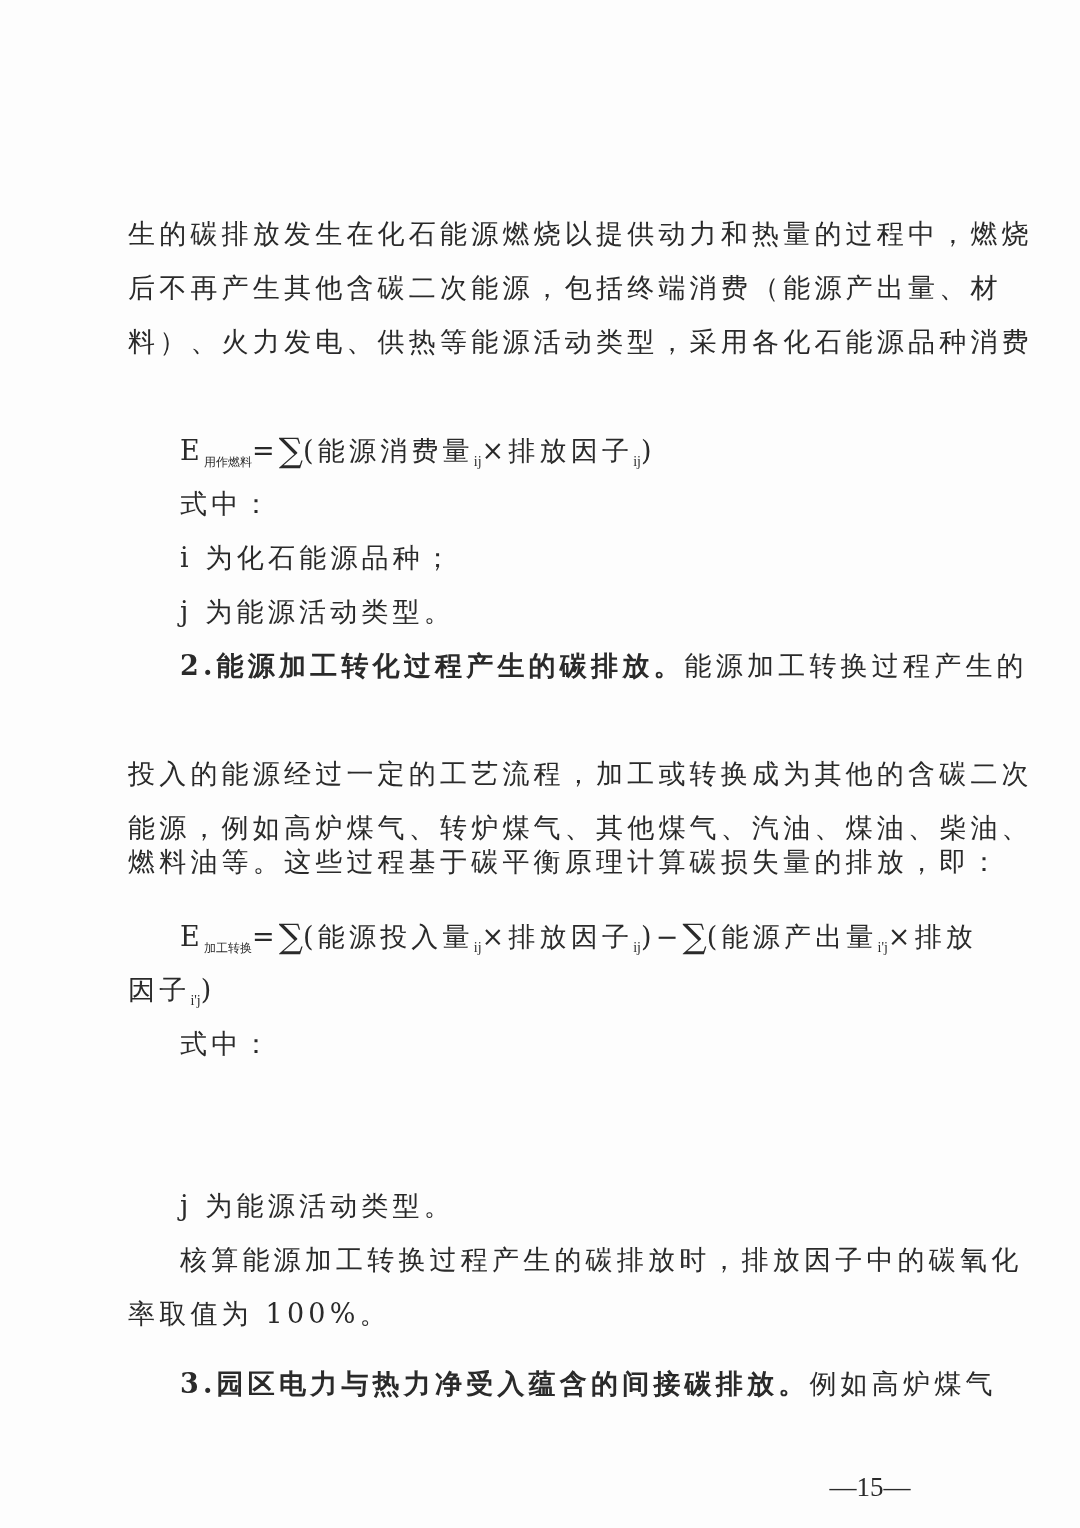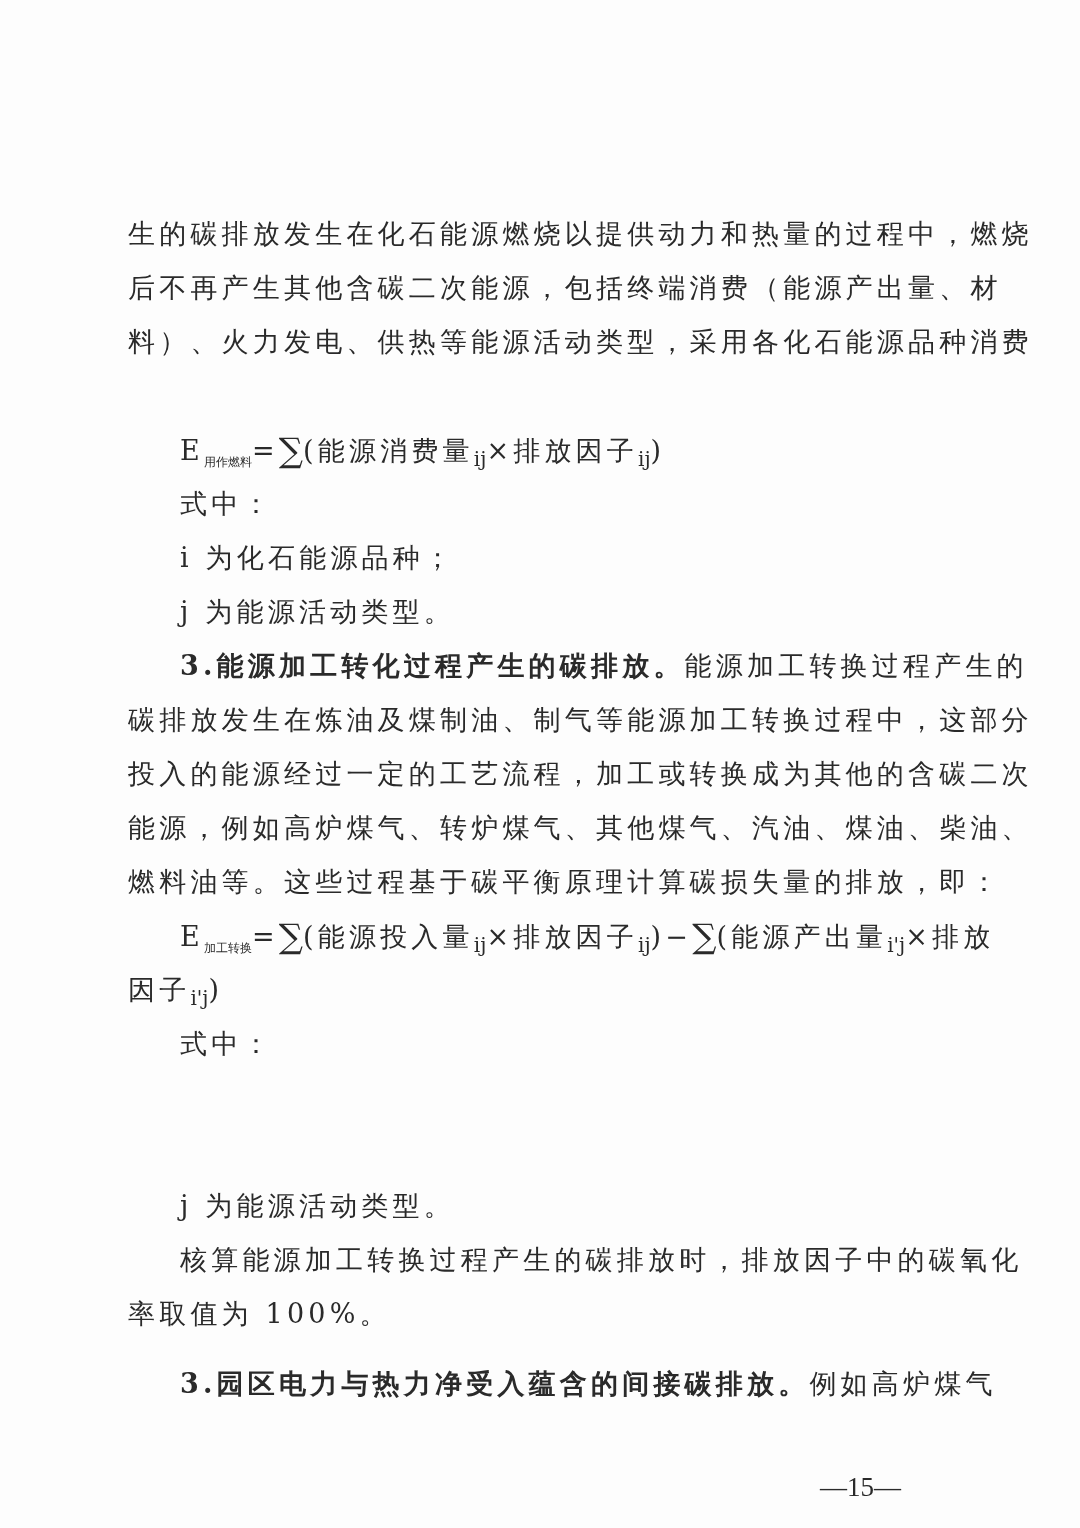--- a/index.html
+++ b/index.html
@@ -11,25 +11,25 @@
   }
   .page { position: absolute; left: 0; top: 0; width: 988px; height: 1528px; }
   .line {
     position: absolute; left: 128px; width: 790px;
     font-size: 27px; line-height: 36px; letter-spacing: 4.2px;
     white-space: nowrap;
   }
   .indent { left: 180px; width: 740px; }
   .bold { font-weight: bold; }
   .sub { font-size: 12px; letter-spacing: 0; vertical-align: -6px; }
-  .subsm { font-size: 20px; letter-spacing: 0; vertical-align: -6px; }
+  .subsm { font-size: 14px; letter-spacing: 0; vertical-align: -6px; font-family: Liberation Serif, serif; }
   .sig { font-size: 34px; letter-spacing: 0; vertical-align: -2px; }
   .pagenum {
     position: absolute; left: 820px; top: 1470px; width: 100px;
-    font-size: 27px; line-height: 34px; text-align: left;
+    font-size: 27px; line-height: 34px; text-align: center;
     font-family: "Liberation Serif", serif;
   }
 </style>
 </head>
 <body>
 
 <div class="page">
 
   <div class="line" style="top:216px">生的碳排放发生在化石能源燃烧以提供动力和热量的过程中，燃烧</div>
   <div class="line" style="top:270px">后不再产生其他含碳二次能源，包括终端消费（能源产出量、材</div>
@@ -37,26 +37,25 @@
 
   <div class="line indent" style="top:432px">
     <span>E</span><span class="sub">用作燃料</span><span>=</span><span class="sig">∑</span><span>(能源消费量</span><span class="subsm">ij</span><span>×排放因子</span><span class="subsm">ij</span><span>)</span>
   </div>
 
   <div class="line indent" style="top:486px">式中：</div>
   <div class="line indent" style="top:540px">i 为化石能源品种；</div>
   <div class="line indent" style="top:594px">j 为能源活动类型。</div>
 
   <div class="line indent" style="top:648px">
-    <span class="bold">3.能源加工转化过程产生的碳排放。</span><span>能源加工转换过程产生的</span>
+    <span class="bold">2.能源加工转化过程产生的碳排放。</span><span>能源加工转换过程产生的</span>
   </div>
-  <div class="line" style="top:702px">碳排放发生在炼油及煤制油、制气等能源加工转换过程中，这部分</div>
   <div class="line" style="top:756px">投入的能源经过一定的工艺流程，加工或转换成为其他的含碳二次</div>
   <div class="line" style="top:810px">能源，例如高炉煤气、转炉煤气、其他煤气、汽油、煤油、柴油、</div>
-  <div class="line" style="top:864px">燃料油等。这些过程基于碳平衡原理计算碳损失量的排放，即：</div>
+  <div class="line" style="top:844px">燃料油等。这些过程基于碳平衡原理计算碳损失量的排放，即：</div>
 
   <div class="line indent" style="top:918px">
     <span>E</span><span class="sub">加工转换</span><span>=</span><span class="sig">∑</span><span>(能源投入量</span><span class="subsm">ij</span><span>×排放因子</span><span class="subsm">ij</span><span>)−</span><span class="sig">∑</span><span>(能源产出量</span><span class="subsm">i'j</span><span>×排放</span>
   </div>
   <div class="line" style="top:972px">
     <span>因子</span><span class="subsm">i'j</span><span>)</span>
   </div>
 
   <div class="line indent" style="top:1026px">式中：</div>
   <div class="line indent" style="top:1188px">j 为能源活动类型。</div>

